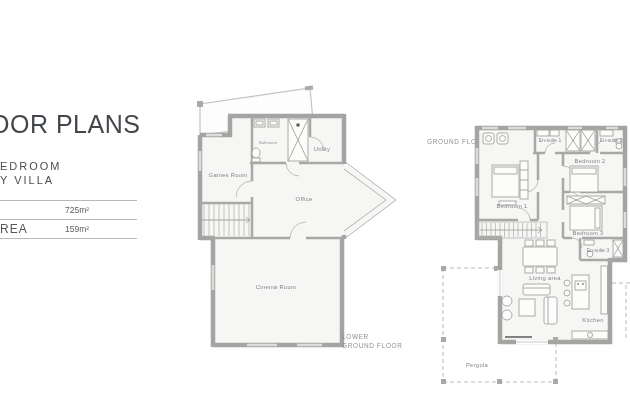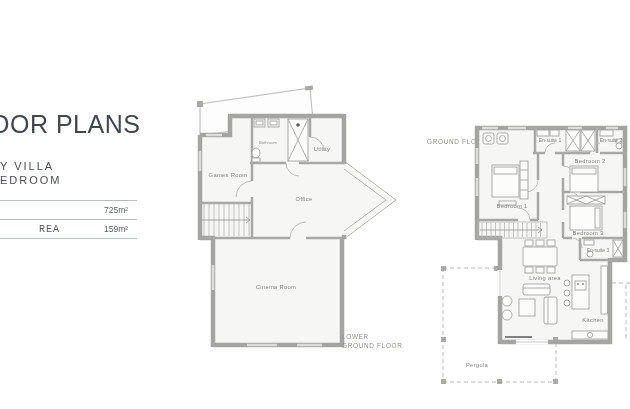--- a/index.html
+++ b/index.html
@@ -8,23 +8,23 @@
     background:#ffffff;font-family:"Liberation Sans",sans-serif;
   }
   
   .panel{position:absolute;left:0;top:0;width:152px;}
   .title{
     margin:112px 0 0 -10px;font-size:25px;font-weight:300;letter-spacing:.5px;
     color:#43474c;white-space:nowrap;line-height:25px;
   }
   .subtitle{margin:22px 0 0 0;font-size:11px;letter-spacing:2px;color:#4a4e52;line-height:14px;}
   .spec{margin-top:13px;width:137px;}
-  .spec-row{display:flex;align-items:center;height:18px;border-top:1px solid #b7babc;padding-left:39px;}
+  .spec-row{display:flex;align-items:center;height:18px;border-top:1px solid #b7babc;}
   .spec-row:last-child{border-bottom:1px solid #b7babc;}
-  .spec-label{width:65px;font-size:10px;letter-spacing:1px;color:#55585b;white-space:nowrap;font-family:Liberation Mono, monospace;}
+  .spec-label{width:65px;font-size:12px;letter-spacing:1px;color:#55585b;white-space:nowrap;}
   .spec-value{font-size:8.5px;color:#5d6165;white-space:nowrap;}
   
   svg{position:absolute;overflow:visible;}
   #lowerPlan{left:192px;top:85px;}
   #groundPlan{left:420px;top:120px;}
   .room-label{font-size:5.8px;fill:#85858a;letter-spacing:.3px;text-anchor:middle;
     font-family:"Liberation Sans",sans-serif;}
   .tiny-label{font-size:4.2px;fill:#96969a;text-anchor:middle;font-family:"Liberation Sans",sans-serif;}
   .suite-label{font-size:5px;fill:#85858a;text-anchor:middle;font-family:"Liberation Sans",sans-serif;}
   .floor-label{font-size:6.4px;fill:#8e8e8a;letter-spacing:.7px;
@@ -39,22 +39,22 @@
   .step{stroke:#bcbcba;stroke-width:.9;}
   .dash{stroke:#b9b9b7;stroke-width:1;fill:none;stroke-dasharray:4 3;}
   .post{fill:#a9a9a7;}
 </style>
 </head>
 <body>
 
 <div class="panel">
   <div class="title">OOR PLANS</div>
   <div class="subtitle">
+    <div>EDROOM</div>
     <div>Y VILLA</div>
-    <div>EDROOM</div>
   </div>
   <div class="spec">
     <div class="spec-row">
       <span class="spec-label"></span>
       <span class="spec-value">725m²</span>
     </div>
     <div class="spec-row">
       <span class="spec-label">REA</span>
       <span class="spec-value">159m²</span>
     </div>

